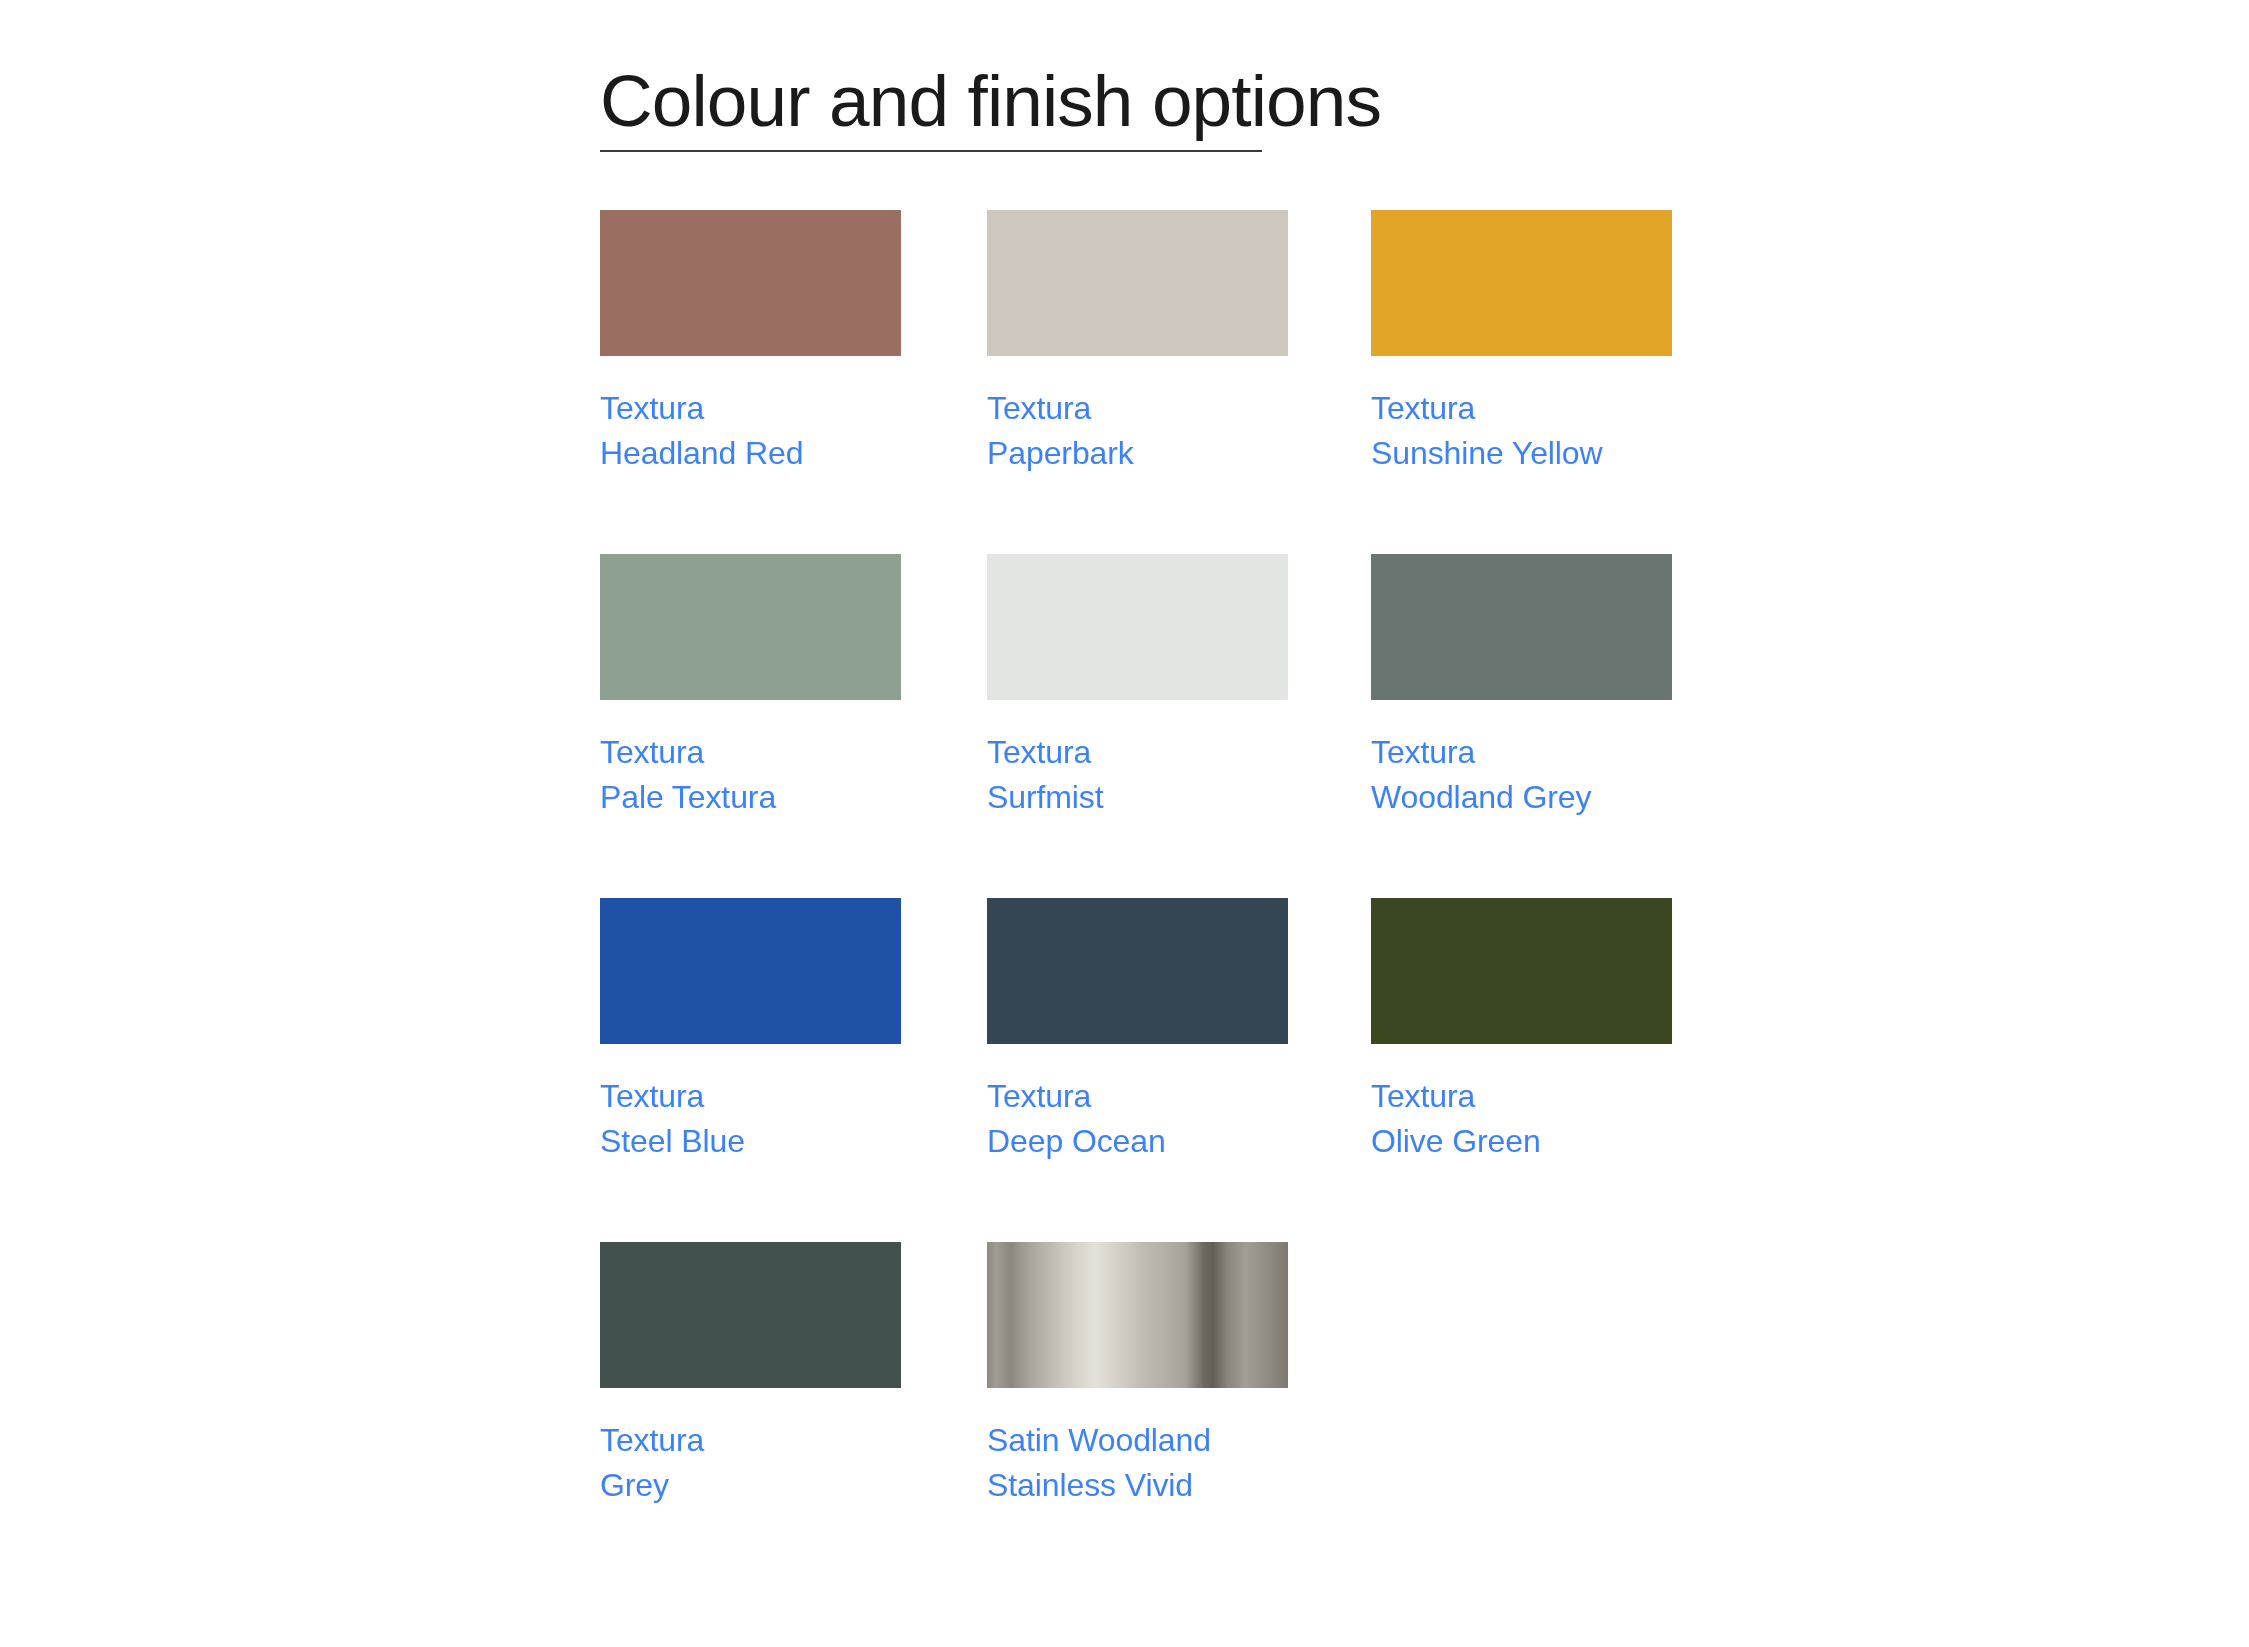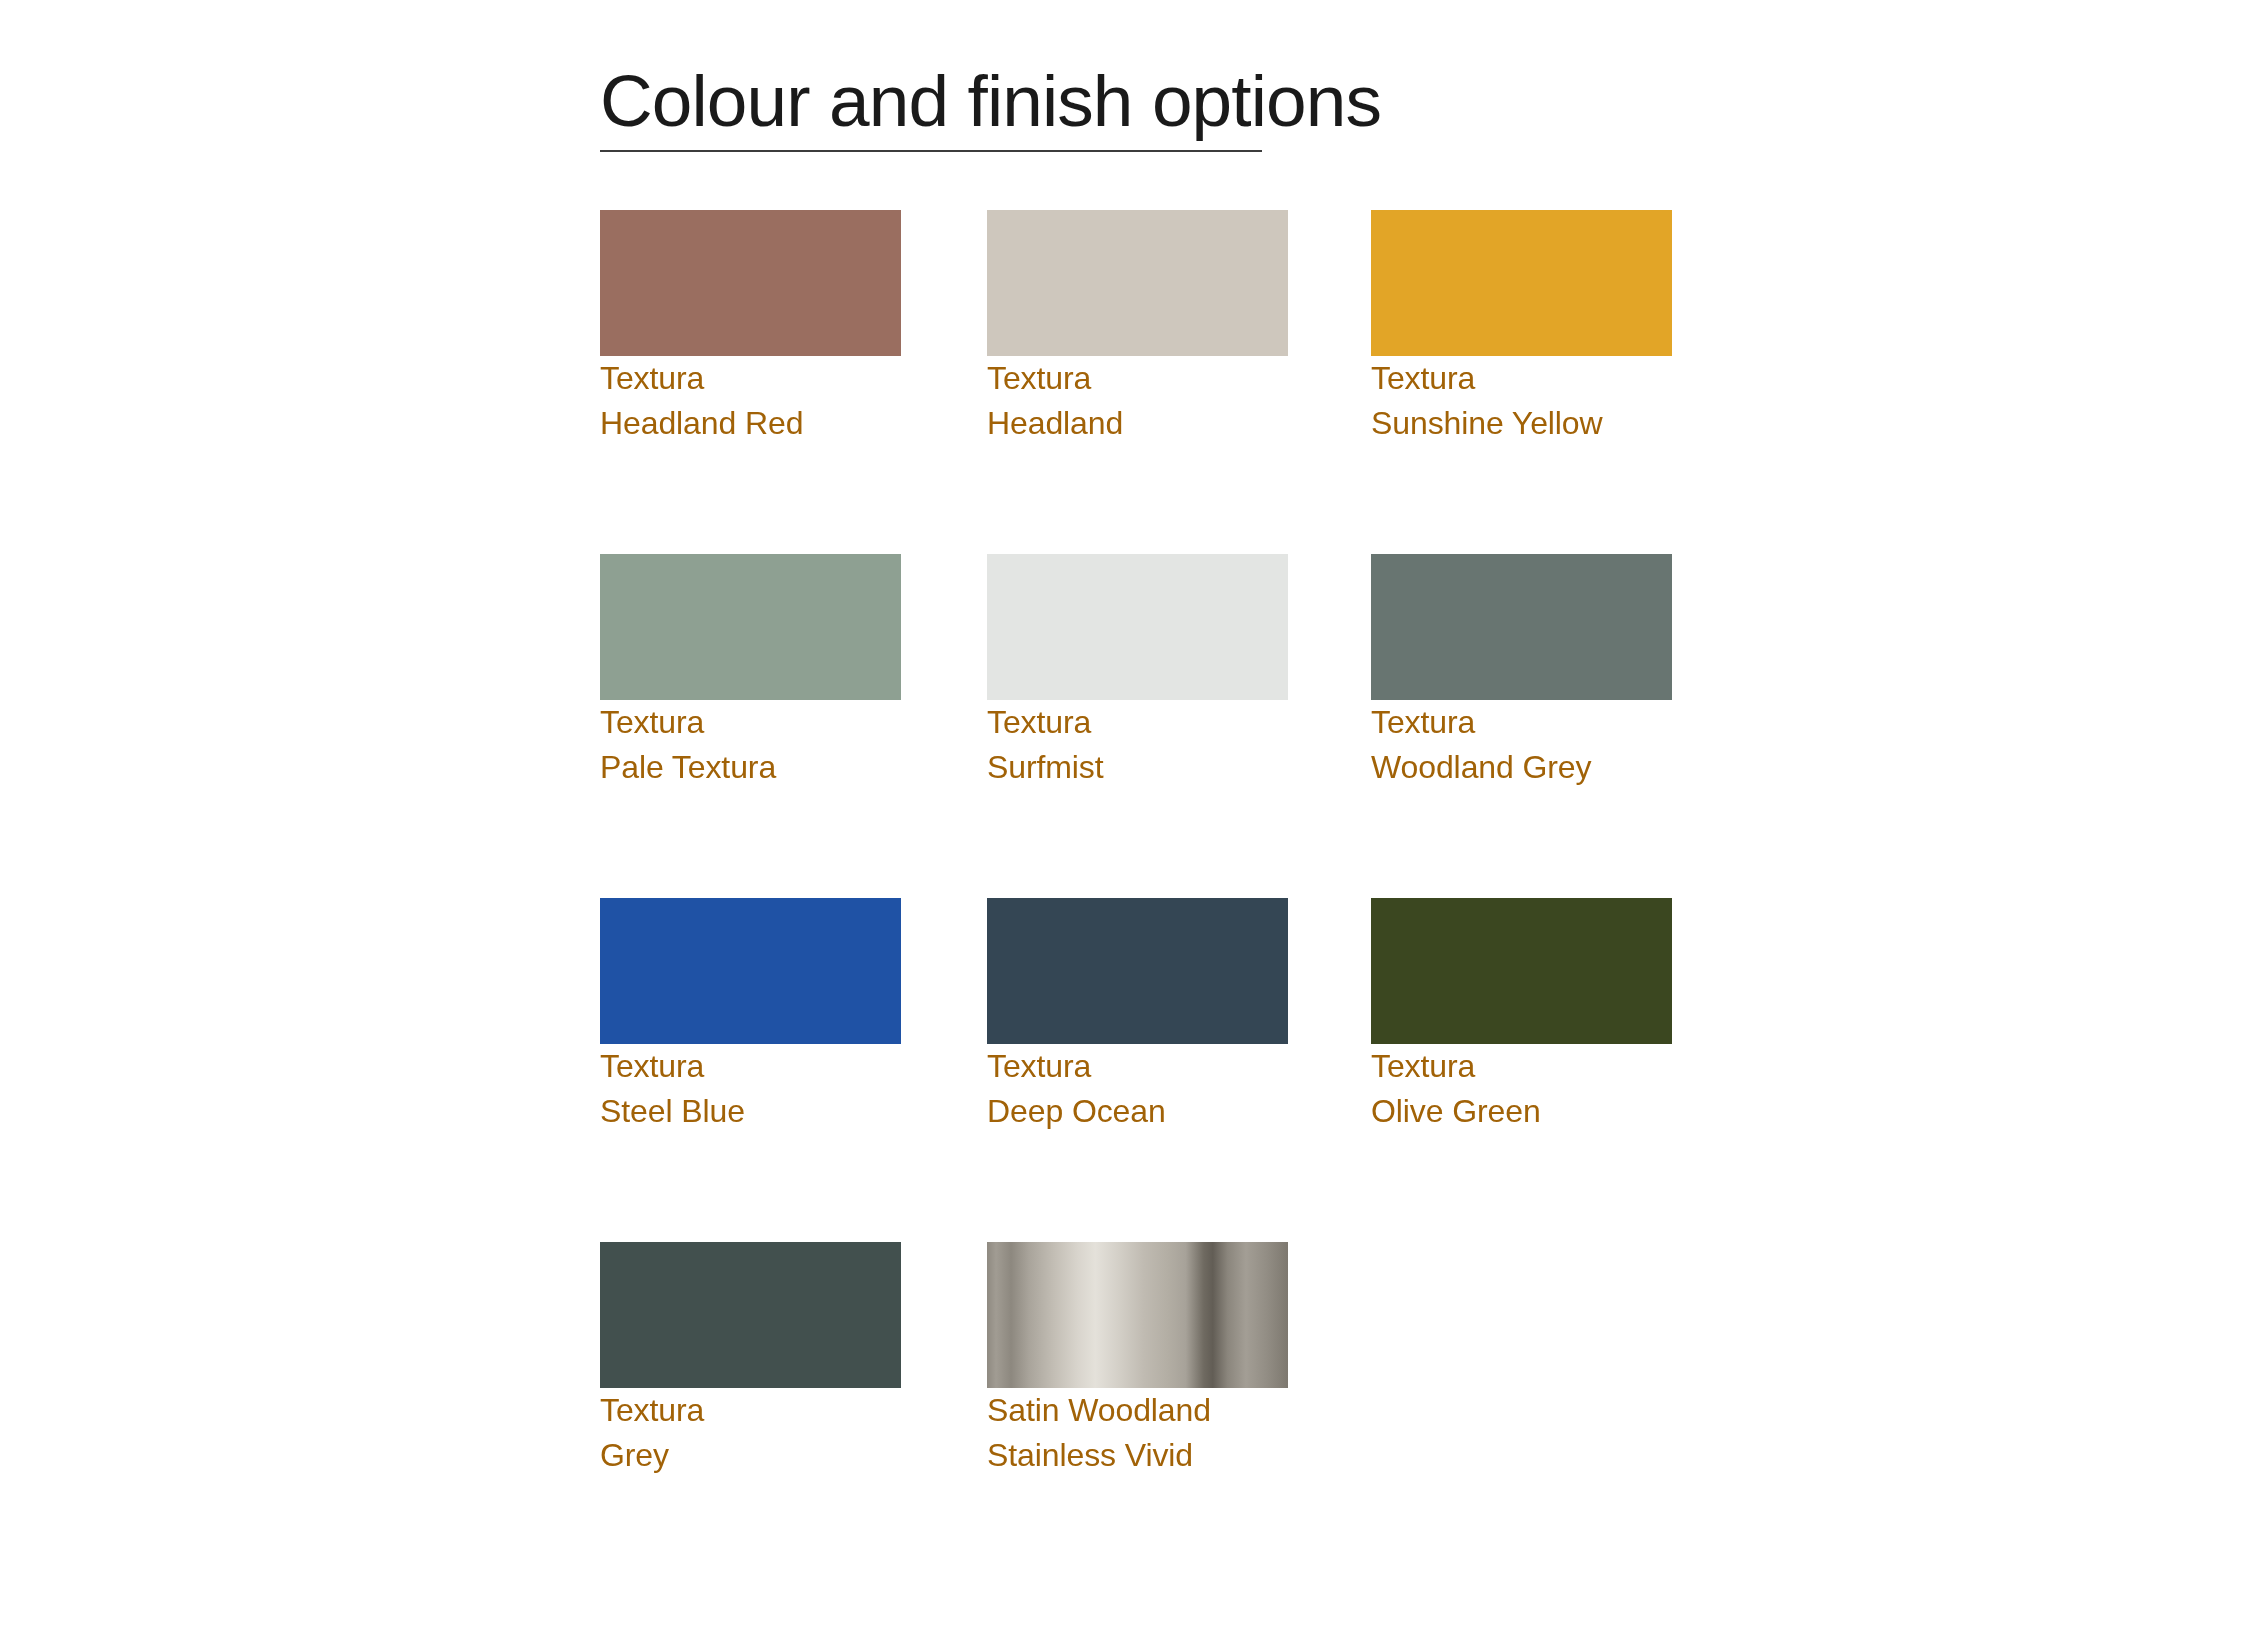--- a/index.html
+++ b/index.html
@@ -77,23 +77,24 @@
   .swatch-cell.col-1 { left: 387px; }
   .swatch-cell.col-2 { left: 771px; }
 
   .swatch-chip {
     width: 301px;
     height: 146px;
     display: block;
   }
 
   .swatch-label {
+    margin-top: 30px;
     font-size: 32px;
     line-height: 1.42;
-    color: #a16207;
+    color: #3b82f6;
     letter-spacing: -0.1px;
   }
 
   .swatch-label .label-line {
     display: block;
     white-space: nowrap;
   }
 </style>
 </head>
 <body>
@@ -112,21 +113,21 @@
           <div class="swatch-chip" style="background: rgb(154, 110, 96);"></div>
           <div class="swatch-label">
             <span class="label-line">Textura</span>
             <span class="label-line">Headland Red</span>
           </div>
         </div>
         <div class="swatch-cell col-1">
           <div class="swatch-chip" style="background: rgb(206, 199, 189);"></div>
           <div class="swatch-label">
             <span class="label-line">Textura</span>
-            <span class="label-line">Headland</span>
+            <span class="label-line">Paperbark</span>
           </div>
         </div>
         <div class="swatch-cell col-2">
           <div class="swatch-chip" style="background: rgb(226, 165, 39);"></div>
           <div class="swatch-label">
             <span class="label-line">Textura</span>
             <span class="label-line">Sunshine Yellow</span>
           </div>
         </div>
       </div>

